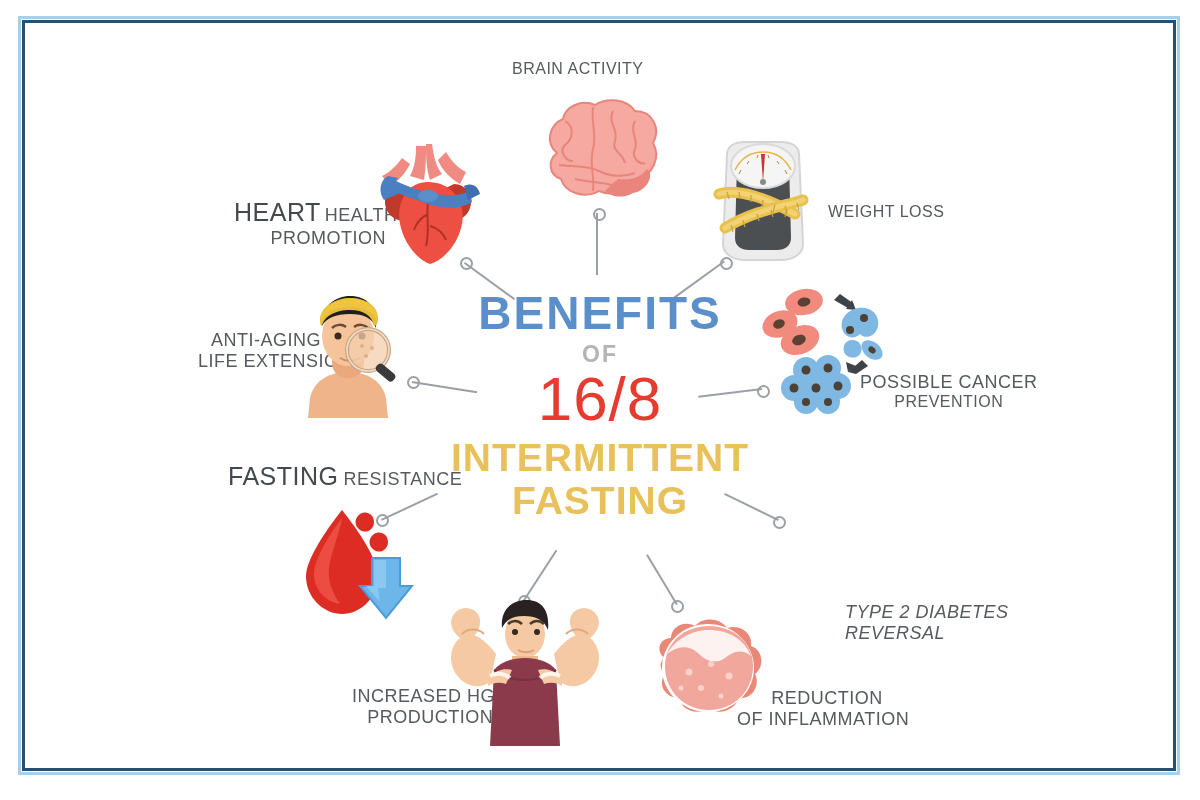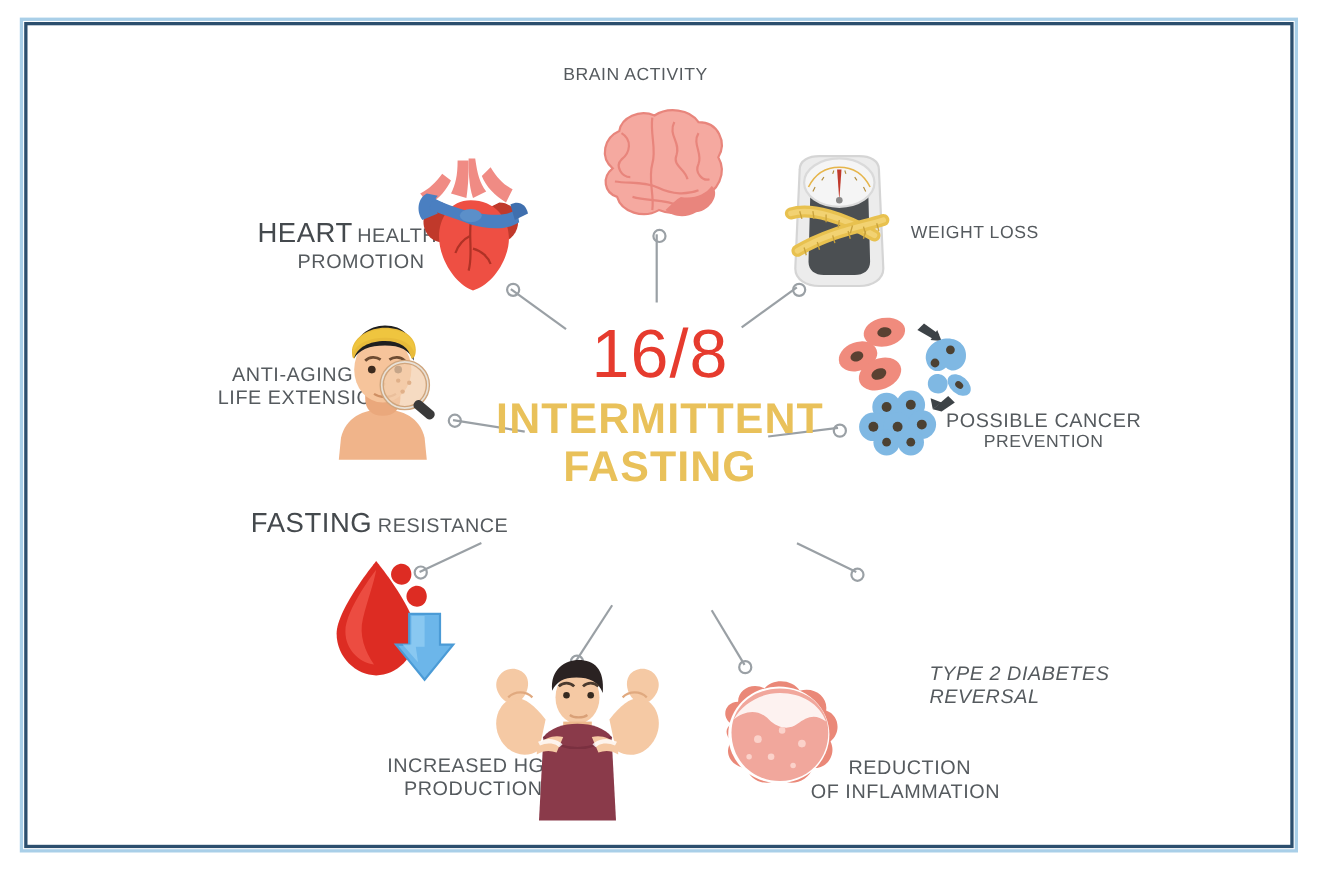--- a/index.html
+++ b/index.html
@@ -124,20 +124,22 @@
   <div class="pin" style="left:762px;top:390px;">
     <span class="dot"></span>
     <span class="stem" style="width:64px;transform:rotate(173deg);"></span>
   </div>
   <div class="pin" style="left:725px;top:262px;">
     <span class="dot"></span>
     <span class="stem" style="width:62px;transform:rotate(144deg);"></span>
   </div>
 
   <div class="center-title">
+    <div class="t-benefits">BENEFITS</div>
+    <div class="t-of">OF</div>
     <div class="t-ratio">16/8</div>
     <div class="t-if1">INTERMITTENT</div>
     <div class="t-if2">FASTING</div>
   </div>
 
   <div class="lbl" style="left:512px;top:60px;">
     <span class="md">BRAIN ACTIVITY</span>
   </div>
 
   <div class="lbl" style="left:234px;top:198px;text-align:right;width:152px;white-space:normal;">

